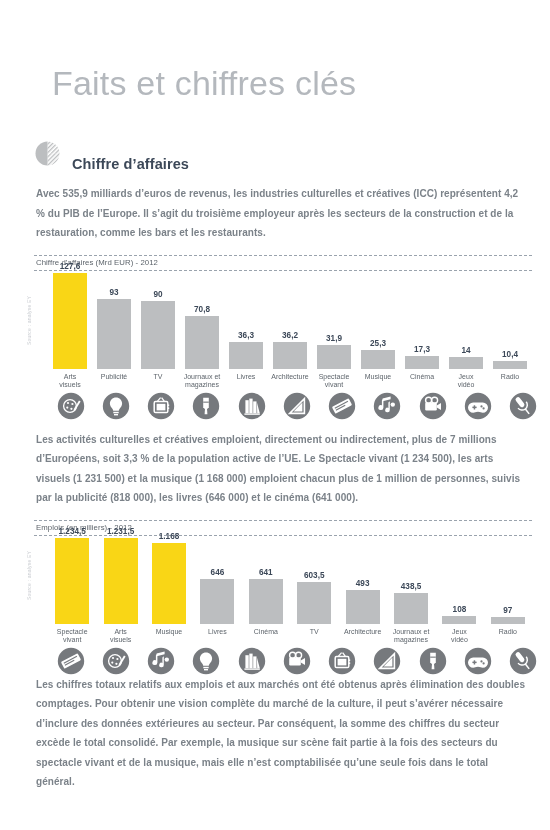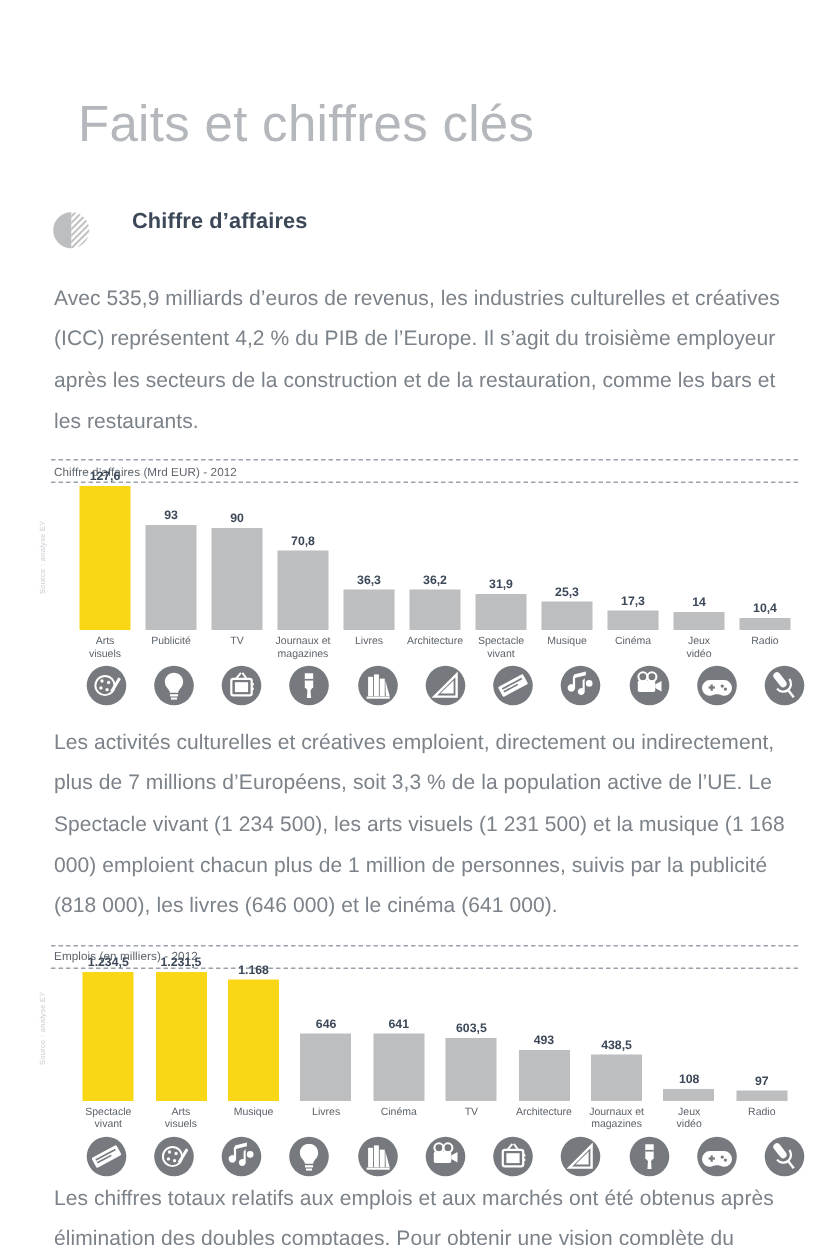--- a/index.html
+++ b/index.html
@@ -24,40 +24,41 @@
     font-size:34px;
     font-weight:400;
     color:#b4b8bd;
     letter-spacing:0.2px;
     line-height:1;
   }
 
   
   .section-head{
     display:flex;
-    align-items:flex-start;
-    gap:26px;
+    align-items:flex-end;
+    gap:10px;
     padding:22px 0 2px 12px;
   }
   .section-title{
     font-size:14.5px;
     font-weight:bold;
     color:#3c4858;
     letter-spacing:0.1px;
   }
   .sec-icon{flex:0 0 auto;display:block;}
 
   
   .para{
     margin:10px 0 0 14px;
-    font-size:14px;
+    font-size:10px;
     line-height:1.95;
     color:#7b8289;
     max-width:492px;
     letter-spacing:0.05px;
+    font-weight:bold;
   }
   .para.foot{margin-top:0;}
 
   
   .chart-block{
     margin:12px 0 0 12px;
     width:498px;
     position:relative;
   }
   .rule{

